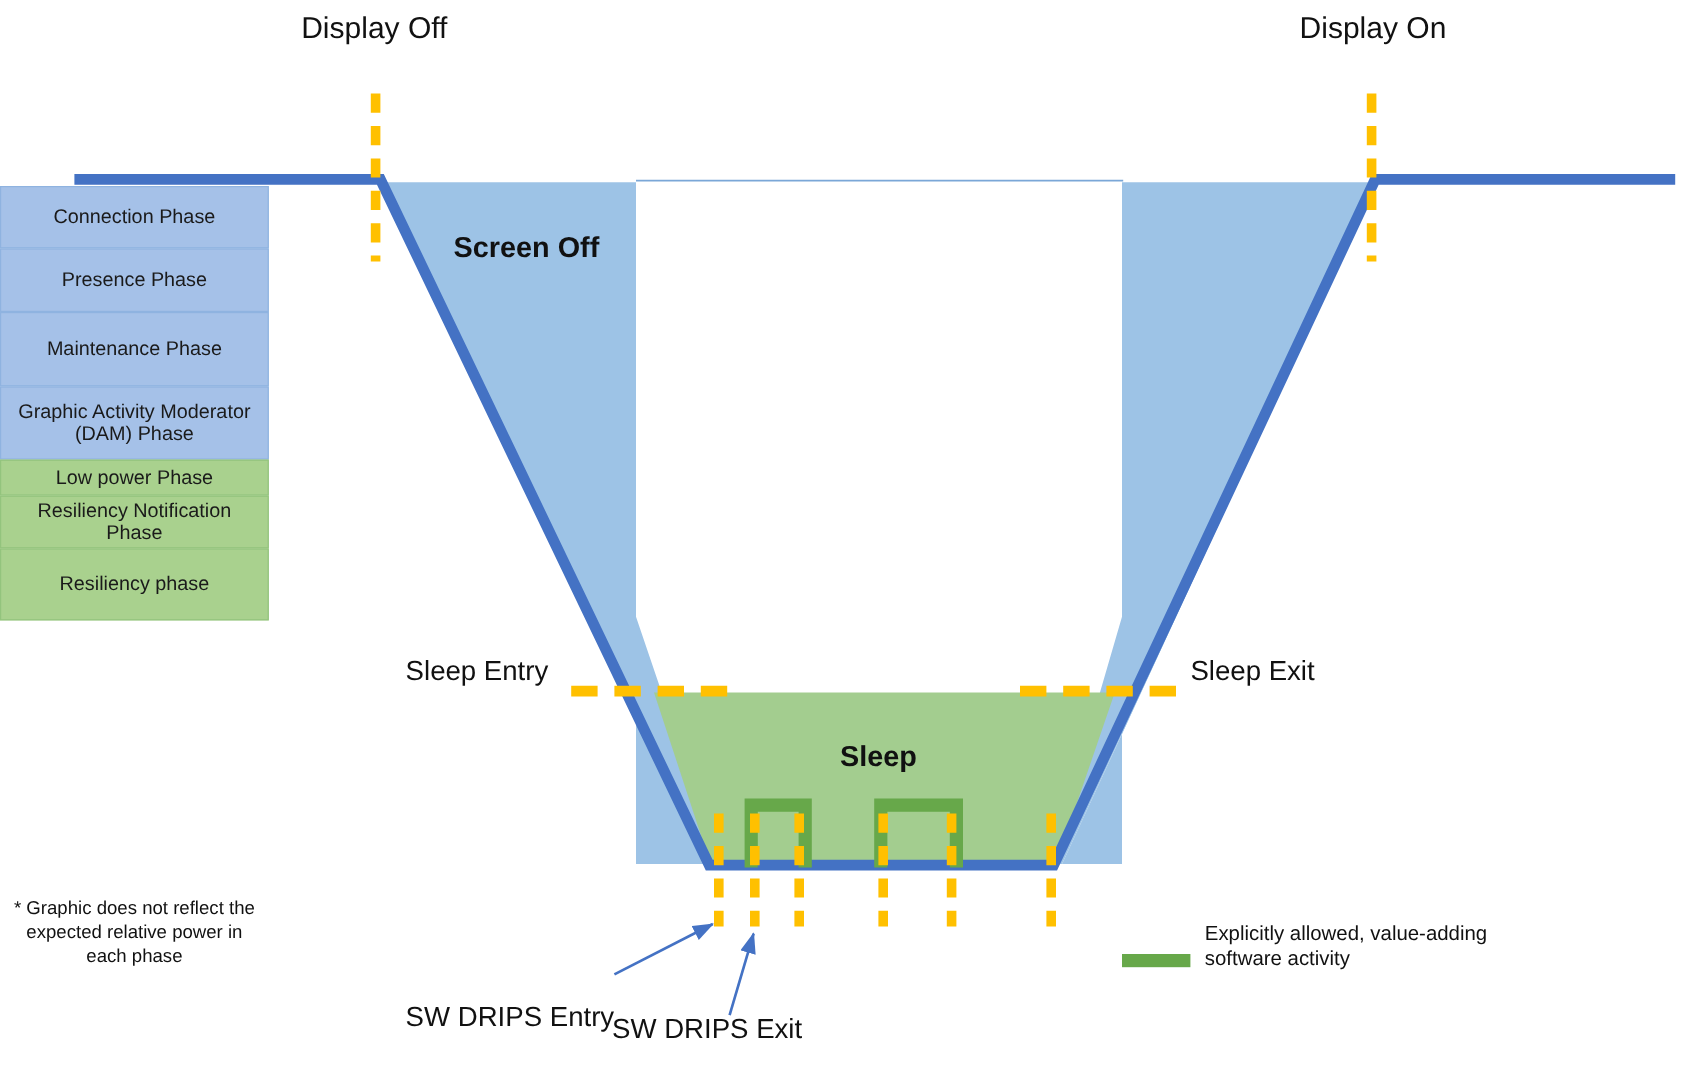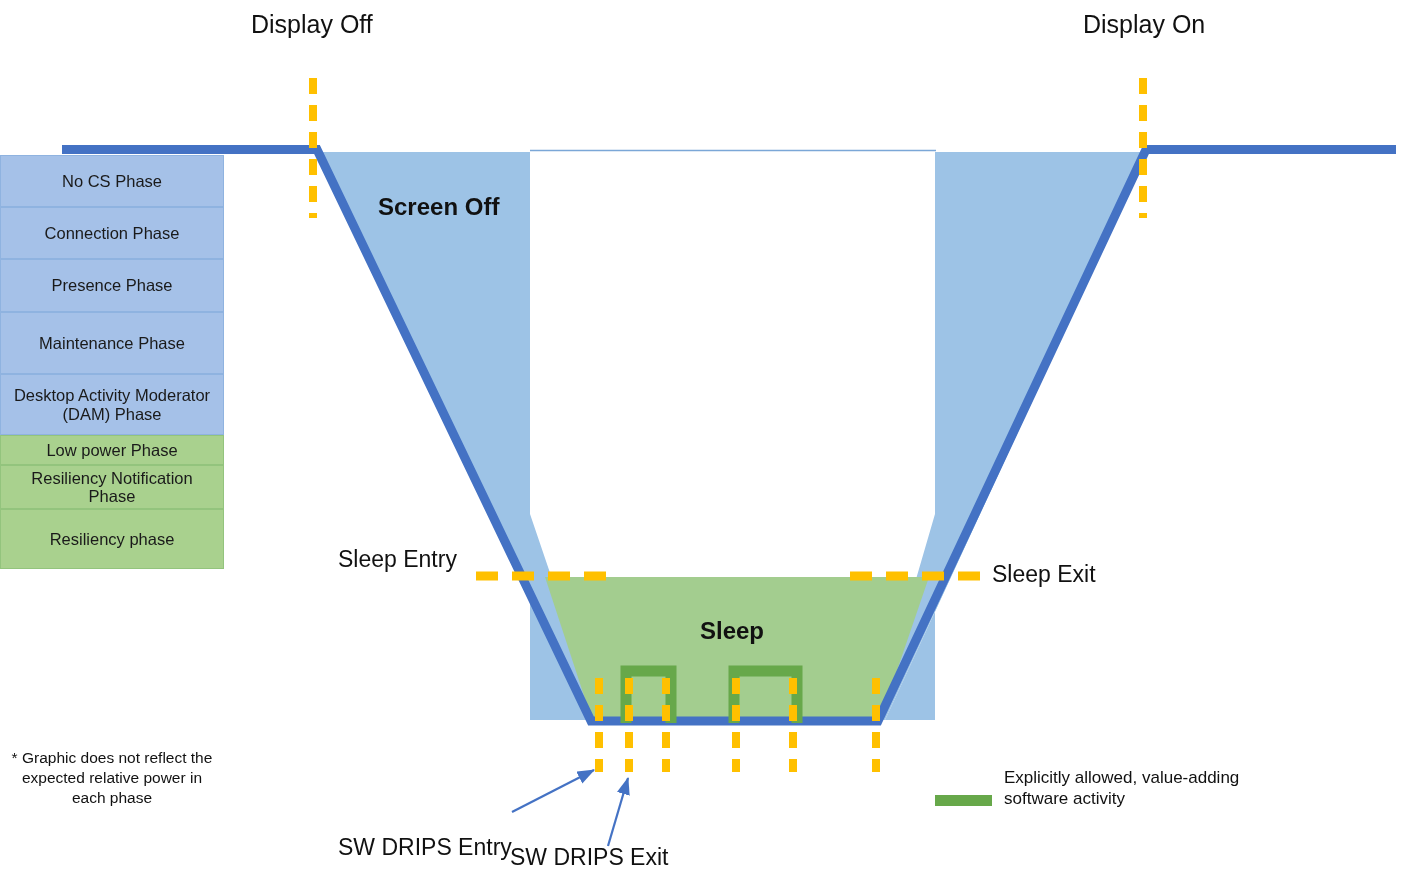--- a/index.html
+++ b/index.html
@@ -25,21 +25,21 @@
   #footnote{
     position:absolute;left:8px;top:748px;width:208px;
     text-align:center;font-size:15.5px;line-height:1.28;color:#111;
   }
 
   
   .lbl{position:absolute;white-space:nowrap;color:#111;}
   #label-display-off{left:251px;top:10px;font-size:25px;}
   #label-display-on {left:1083px;top:10px;font-size:25px;}
   #label-sleep-entry{left:338px;top:546px;font-size:23px;}
-  #label-sleep-exit {left:992px;top:561px;font-size:23px;}
+  #label-sleep-exit {left:992px;top:546px;font-size:23px;}
   #label-screen-off {left:378px;top:193px;font-size:24px;font-weight:bold;}
   #label-sleep      {left:700px;top:617px;font-size:24px;font-weight:bold;}
   #label-drips-entry{left:338px;top:834px;font-size:23px;}
   #label-drips-exit {left:510px;top:844px;font-size:23px;}
 
   
   #legend{position:absolute;left:935px;top:768px;width:380px;display:flex;align-items:center;}
   #legend-swatch{width:57px;height:11px;background:#67a84a;flex:0 0 auto;margin-right:12px;margin-top:24px;}
   #legend-text{font-size:17px;line-height:1.22;color:#111;width:300px;}
 </style>
@@ -84,33 +84,30 @@
       <line x1="476" y1="576" x2="614" y2="576"></line>
       <line x1="850" y1="576" x2="984" y2="576"></line>
     </g>
 
     <line x1="512" y1="812" x2="594" y2="770" stroke="#4472c4" stroke-width="2.2" marker-end="url(#arrowhead)"></line>
     <line x1="608" y1="846" x2="628" y2="778" stroke="#4472c4" stroke-width="2.2" marker-end="url(#arrowhead)"></line>
   </svg>
 
   <div id="phase-list">
     <div class="phase-box blue" style="height:52px">
-        <span>No CS Phase</span>
-      </div>
-    <div class="phase-box blue" style="height:52px">
         <span>Connection Phase</span>
       </div>
     <div class="phase-box blue" style="height:53px">
         <span>Presence  Phase</span>
       </div>
     <div class="phase-box blue" style="height:62px">
         <span>Maintenance Phase</span>
       </div>
     <div class="phase-box blue" style="height:61px">
-        <span>Desktop Activity Moderator (DAM) Phase</span>
+        <span>Graphic Activity Moderator (DAM) Phase</span>
       </div>
     <div class="phase-box green" style="height:30px">
         <span>Low power Phase</span>
       </div>
     <div class="phase-box green" style="height:44px">
         <span>Resiliency Notification Phase</span>
       </div>
     <div class="phase-box green" style="height:60px">
         <span>Resiliency phase</span>
       </div>

